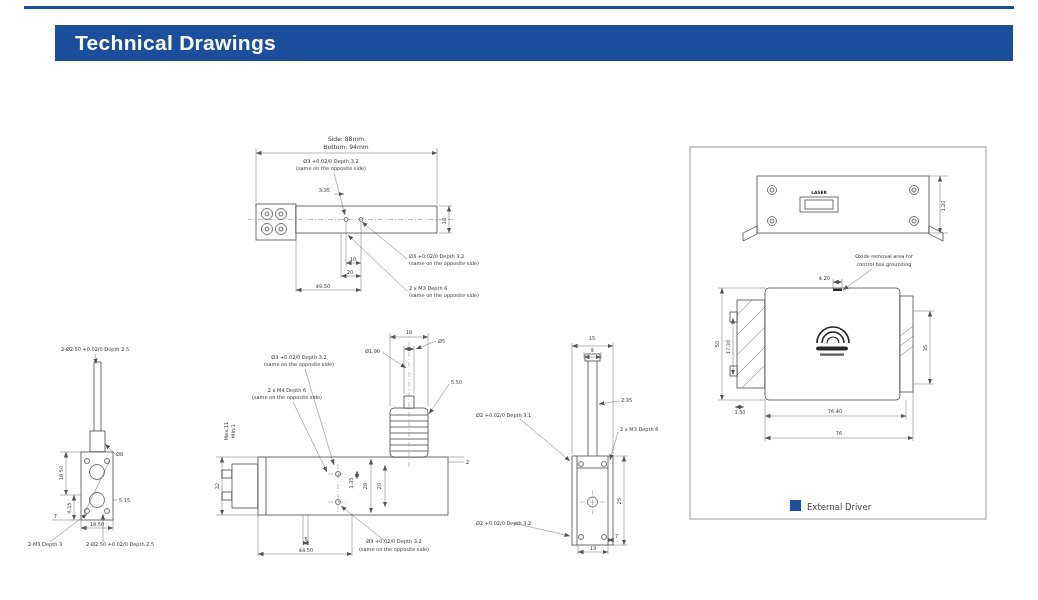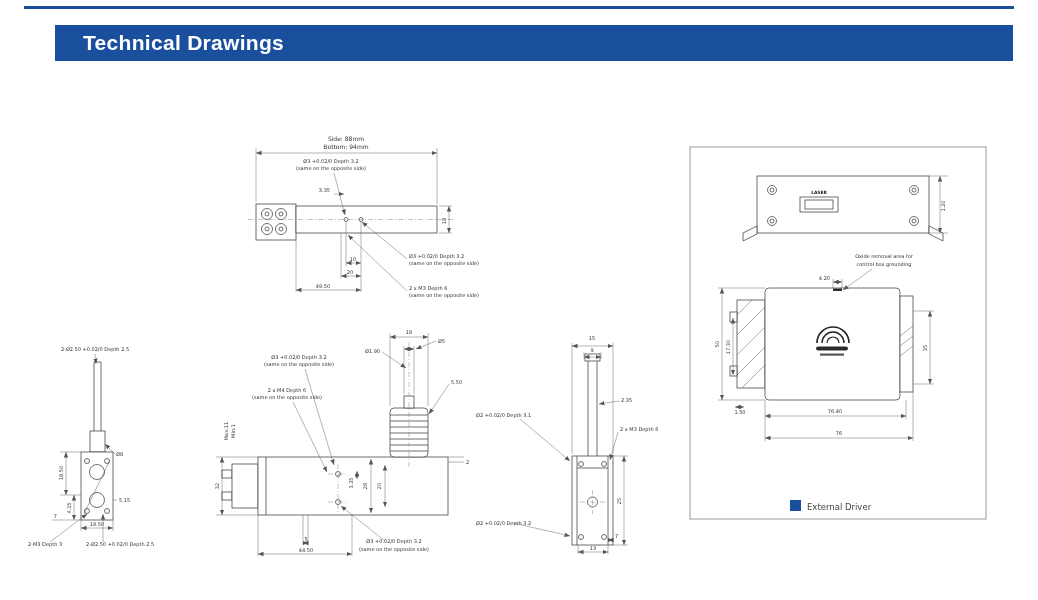--- a/index.html
+++ b/index.html
@@ -1,20 +1,20 @@
 <!DOCTYPE html>
 <html><head>
 <meta charset="utf-8">
 <style>
   html,body{margin:0;padding:0}
   body{width:1038px;height:600px;position:relative;background:#ffffff;overflow:hidden;
        font-family:"Liberation Sans", sans-serif;}
   .top-rule{position:absolute;left:24px;top:6px;width:990px;height:3px;background:#1a4f9d}
   .header-bar{position:absolute;left:55px;top:25px;width:958px;height:36px;background:#1a4f9d;
-              color:#fff;display:flex;align-items:center;padding:0 28px;box-sizing:border-box}
+              color:#fff;display:flex;align-items:center;padding:0 20px;box-sizing:border-box}
   .header-title{font-size:21px;font-weight:700;letter-spacing:.3px}
   .drawing-svg{position:absolute;left:0;top:0}
   
   .s{fill:none;stroke:#4a4a4a;stroke-width:.8}
   .sw{fill:#ffffff;stroke:#4a4a4a;stroke-width:.8}
   .d{fill:none;stroke:#5a5a5a;stroke-width:.45}
   .c{fill:none;stroke:#7a7a7a;stroke-width:.45;stroke-dasharray:5 2 1 2}
   .h{fill:none;stroke:#5a5a5a;stroke-width:.5}
   text{font-family:"DejaVu Sans", sans-serif}
   .t{font-size:5px;fill:#333}

